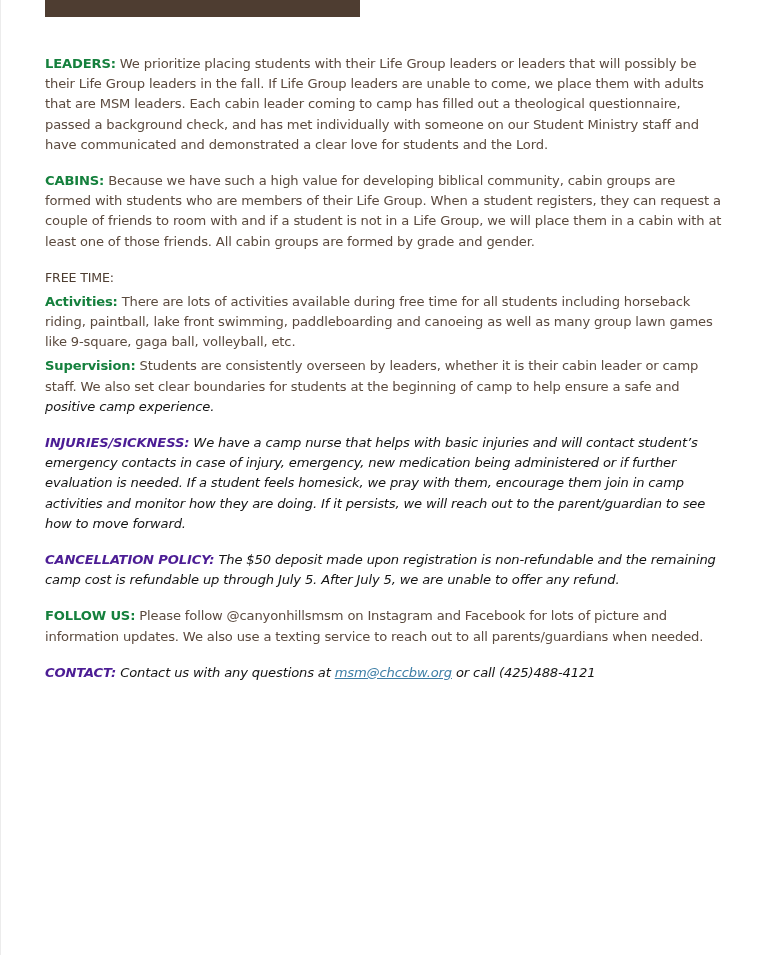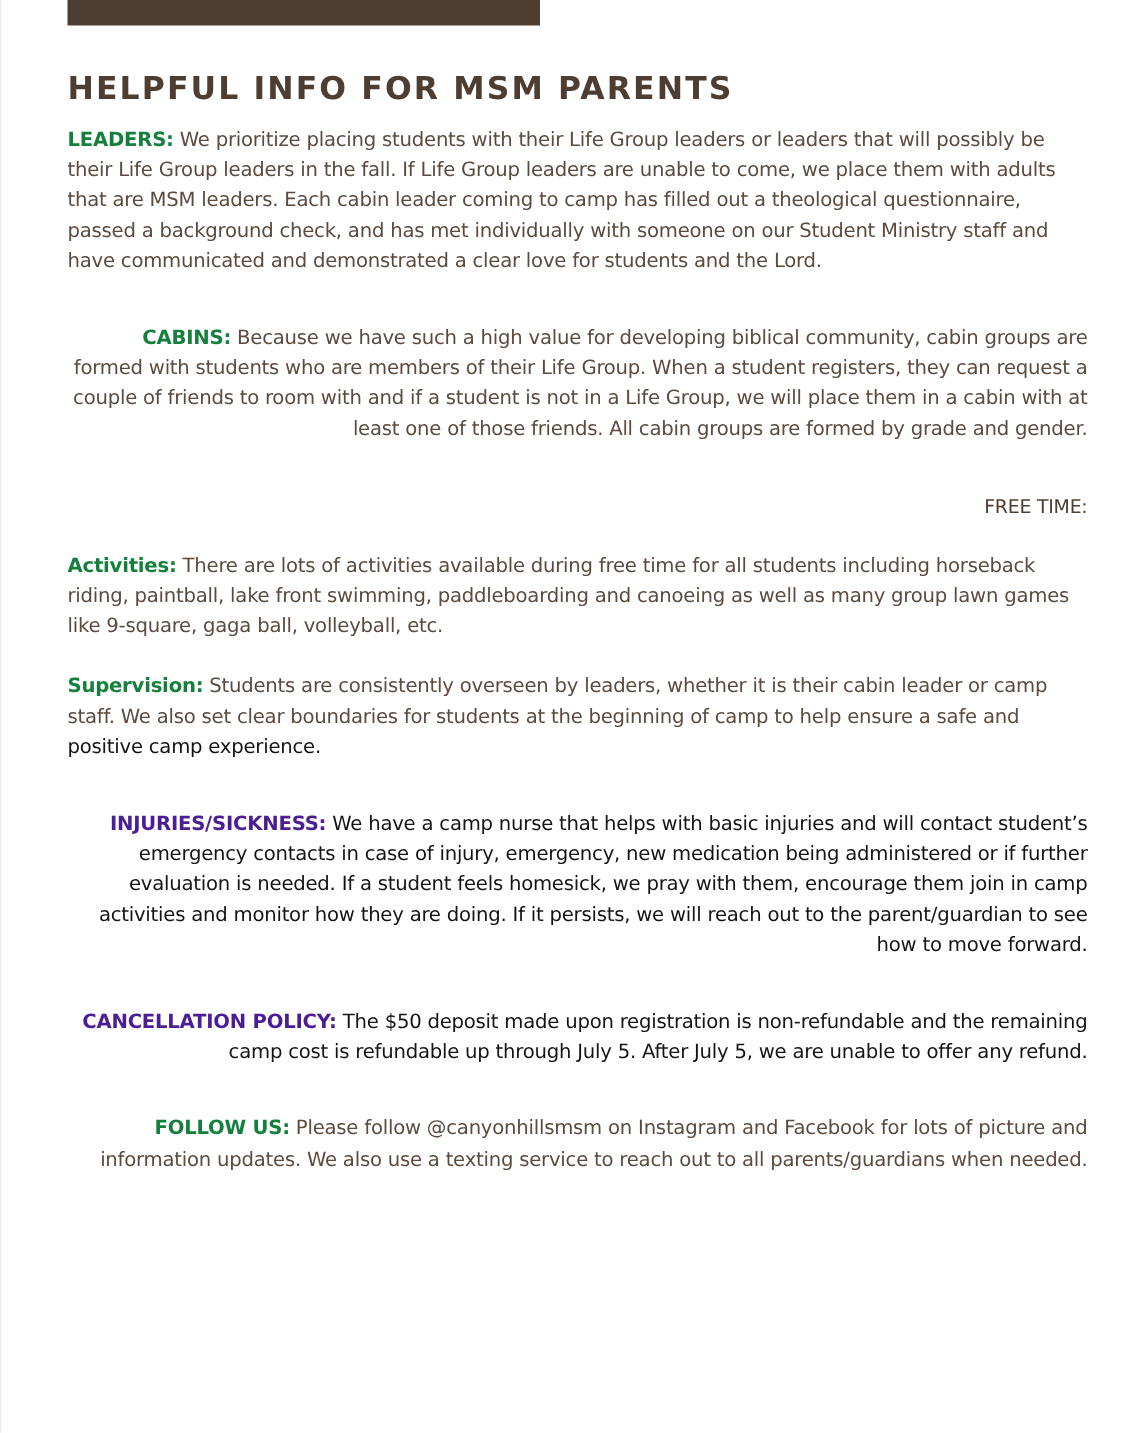--- a/index.html
+++ b/index.html
@@ -46,26 +46,26 @@
       line-height: 30px;
       white-space: nowrap;
     }
     p {
       margin: 0;
       font-size: 13.1px;
       line-height: 20.2px;
       letter-spacing: -0.15px;
     }
     .brown { color: #5b4a3e; }
-    .black { color: #141414; }
+    .black { color: #141414; font-style: italic; }
     .lbl { font-weight: bold; }
     .brown .lbl { color: #15803d; }
     .black .lbl { color: #4c1d95; }
-    .gap-lg { margin-top: 31px; text-align: right; }
-    .gap-sm { margin-top: 20px; }
+    .gap-lg { margin-top: 16px; }
+    .gap-sm { margin-top: 4px; }
     .free-time-heading {
       font-weight: normal;
       font-size: 12.6px;
       color: #4e3d31;
       line-height: 20px;
     }
     sup.ord {
       font-size: 8px;
       vertical-align: 3px;
       line-height: 0;
@@ -75,32 +75,32 @@
       text-decoration: underline;
     }
   </style>
 </head>
 <body>
 
 <div class="page-edge"></div>
 <div class="top-bar"></div>
 
 <div class="content">
-  <h1 class="title">HELPFUL INFO FOR MSM PARENTS</h1>
 
   <p class="brown" style="margin-top:10px;"><span class="lbl">LEADERS:</span><span> We prioritize placing students with their Life Group leaders or leaders that will possibly be their Life Group leaders in the fall. If Life Group leaders are unable to come, we place them with adults that are MSM leaders. Each cabin leader coming to camp has filled out a theological questionnaire, passed a background check, and has met individually with someone on our Student Ministry staff and have communicated and demonstrated a clear love for students and the Lord.</span></p>
 
   <p class="brown gap-lg"><span class="lbl">CABINS:</span><span> Because we have such a high value for developing biblical community, cabin groups are formed with students who are members of their Life Group. When a student registers, they can request a couple of friends to room with and if a student is not in a Life Group, we will place them in a cabin with at least one of those friends.  All cabin groups are formed by grade and gender.</span></p>
 
   <p class="free-time-heading gap-lg">FREE TIME:</p>
 
   <p class="brown gap-sm"><span class="lbl">Activities:</span><span> There are lots of activities available during free time for all students including horseback riding, paintball, lake front swimming, paddleboarding and canoeing as well as many group lawn games like 9-square, gaga ball, volleyball, etc.</span></p>
 
   <p class="brown gap-sm"><span class="lbl">Supervision:</span><span> Students are consistently overseen by leaders, whether it is their cabin leader or camp staff. We also set clear boundaries for students at the beginning of camp to help ensure a safe and</span><br><span class="black">positive camp experience.</span></p>
 
 
   <p class="black gap-lg"><span class="lbl">INJURIES/SICKNESS:</span><span> We have a camp nurse that helps with basic injuries and will contact student’s emergency contacts in case of injury, emergency, new medication being administered or if further evaluation is needed.  If a student feels homesick, we pray with them, encourage them join in camp activities and monitor how they are doing. If it persists, we will reach out to the parent/guardian to see how to move forward.</span></p>
 
   <p class="black gap-lg"><span class="lbl">CANCELLATION POLICY:</span><span> The $50 deposit made upon registration is non-refundable and the remaining camp cost is refundable up through July 5.  After July 5, we are unable to offer any refund.</span></p>
 
   <p class="brown gap-lg"><span class="lbl">FOLLOW US:</span><span> Please follow @canyonhillsmsm on Instagram and Facebook for lots of picture and information updates. We also use a texting service to reach out to all parents/guardians when needed.</span></p>
 
+  <p class="black gap-lg"><span class="lbl">CONTACT:</span><span> Contact us with any questions at </span><a class="email-link" href="#">msm@chccbw.org</a><span> or call (425)488-4121</span></p>
 </div>
 
 </body></html>

